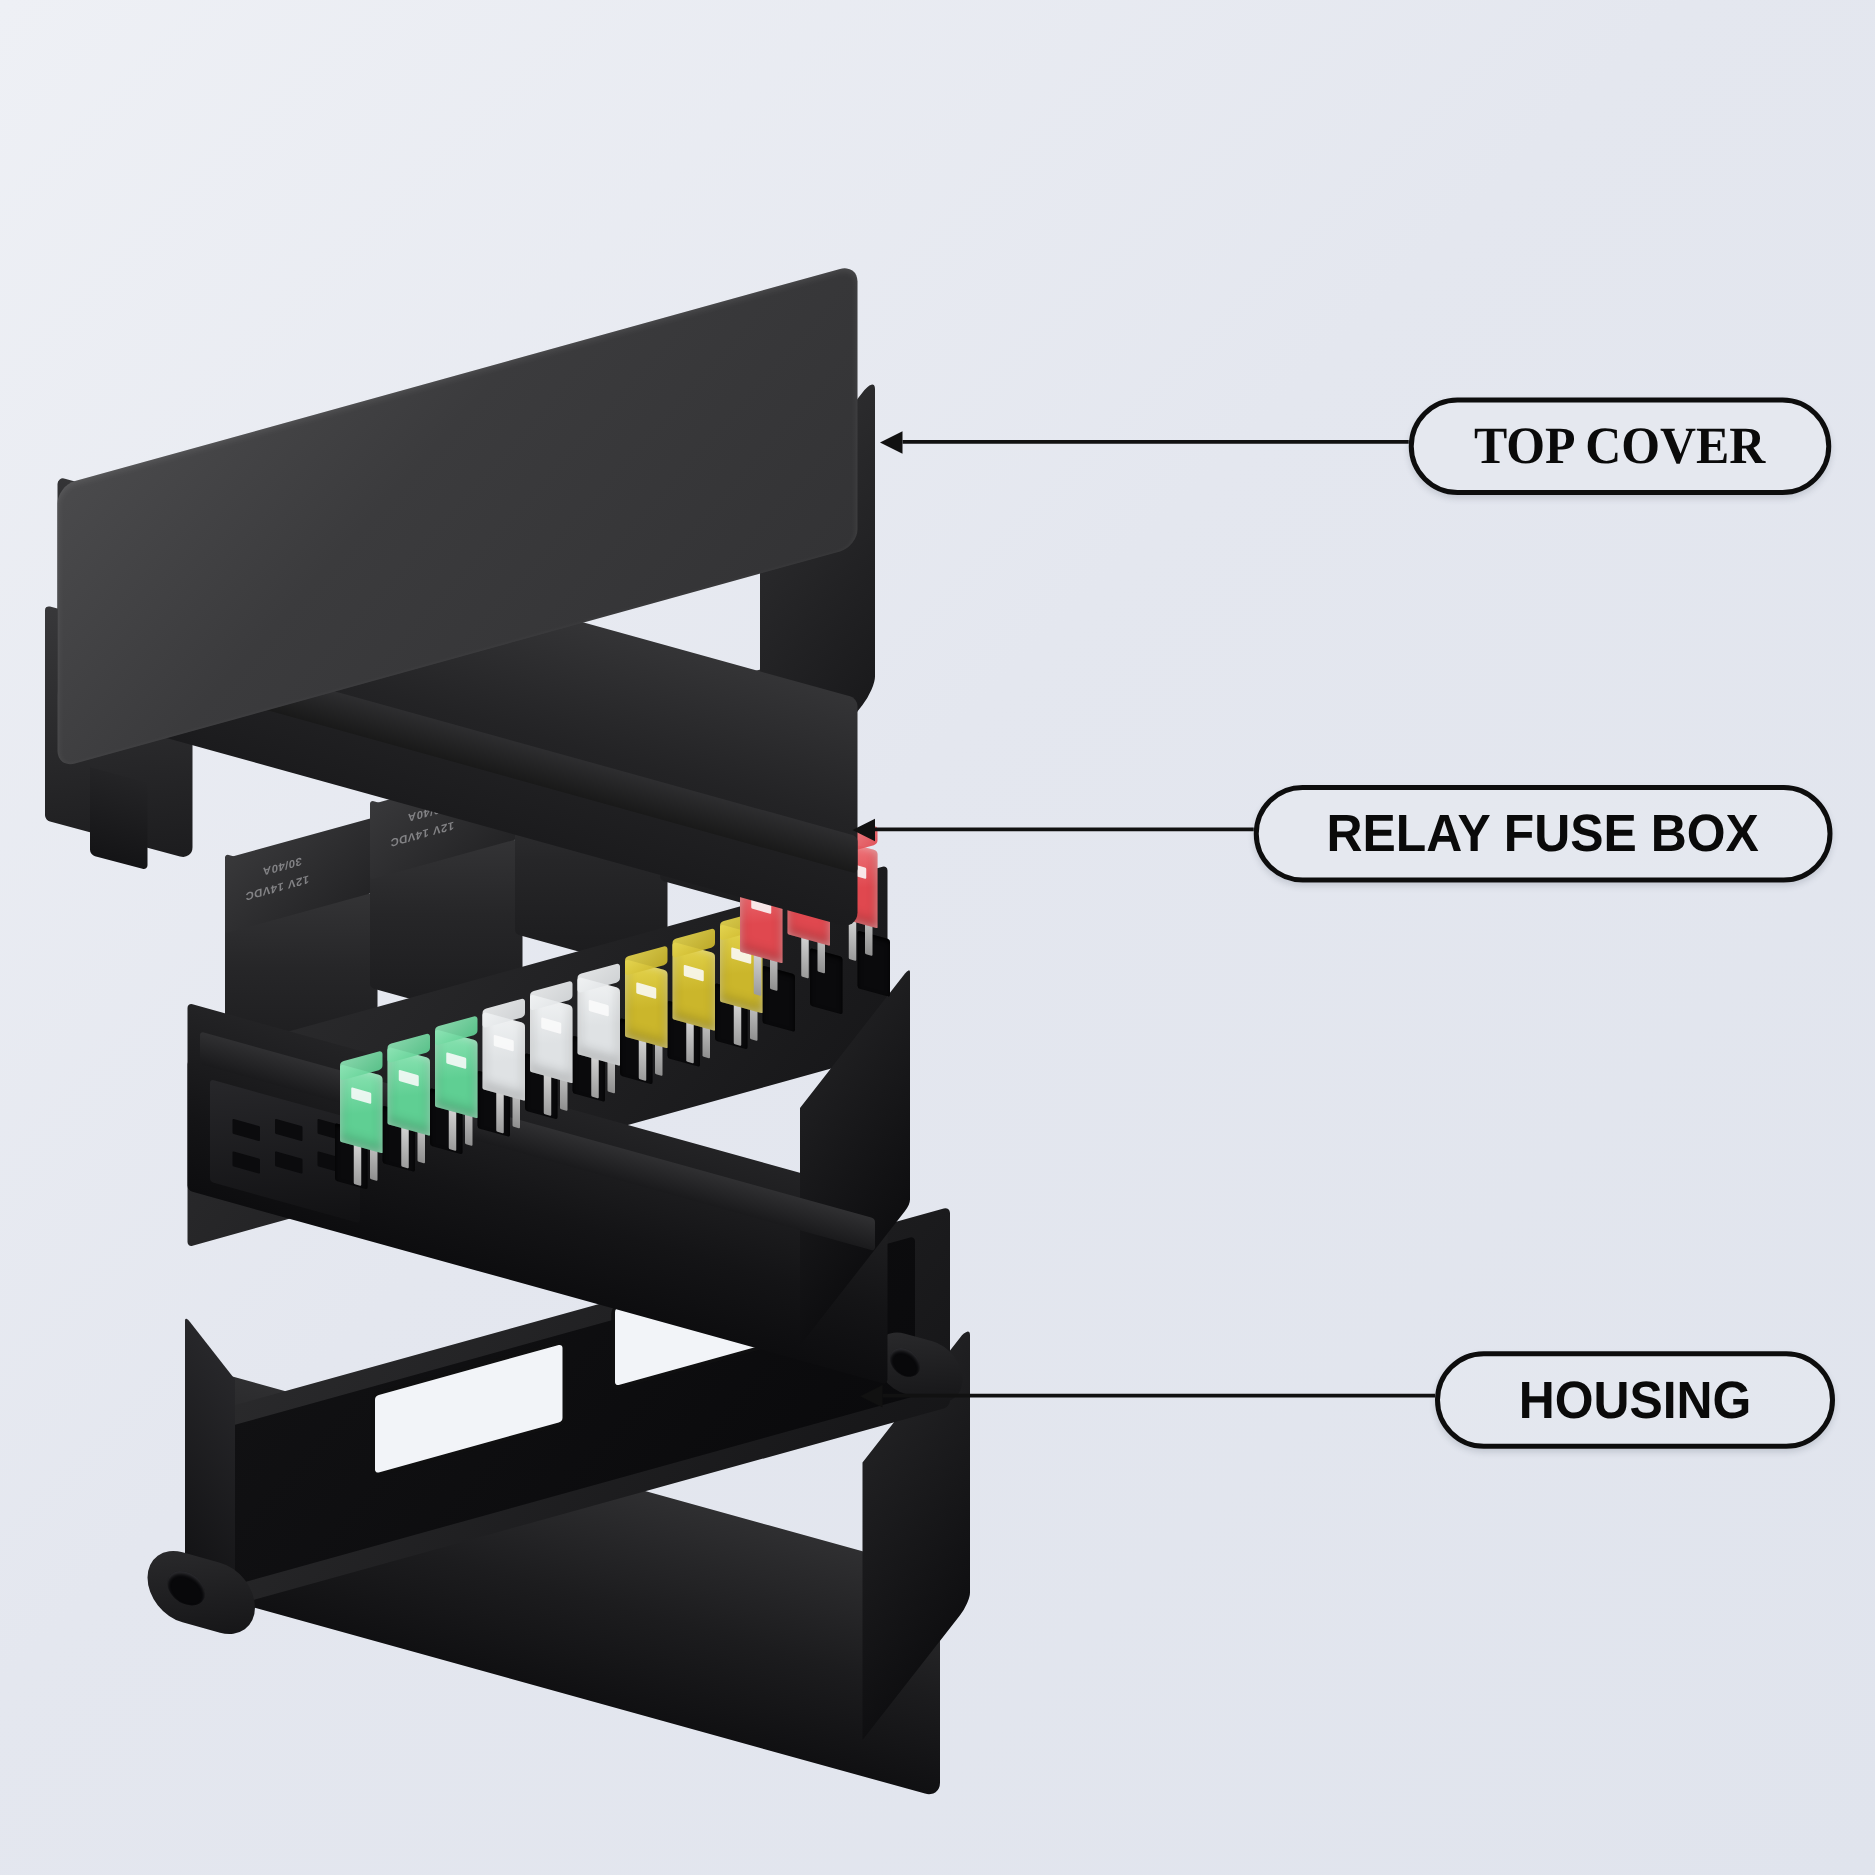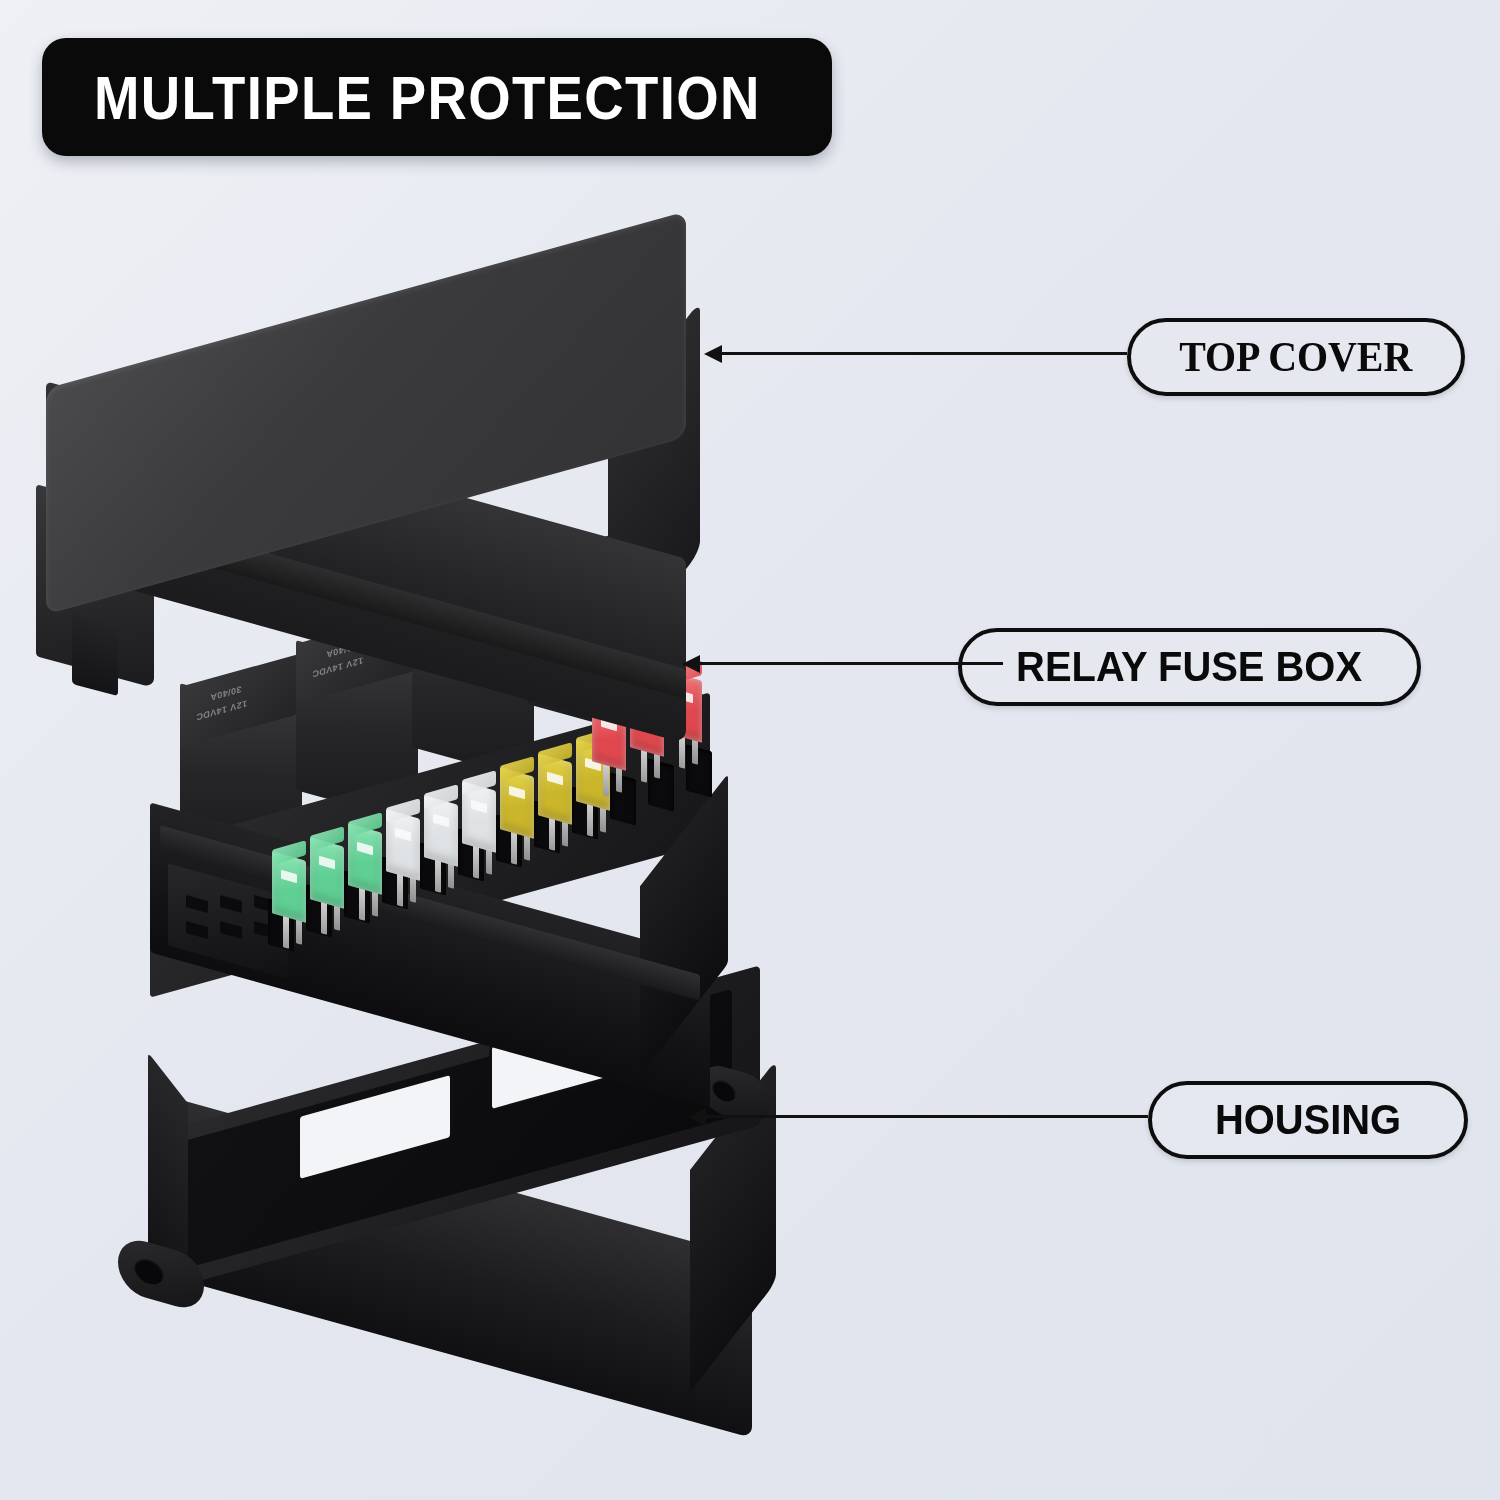--- a/index.html
+++ b/index.html
@@ -398,31 +398,28 @@
       <div class="face cover-clip2"></div>
       <div class="face cover-clip3"></div>
       <div class="face cover-right"></div>
       <div class="face cover-front"></div>
       <div class="face cover-lip"></div>
       <div class="face cover-top"></div>
     </div>
 
   </div>
 
-  <div class="header-badge">
-    <div class="t">MULTIPLE PROTECTION</div>
-  </div>
 
   <div id="callouts">
       <div class="pill" style="left: 1127px; top: 318px; width: 330px; height: 70px; font-family: Liberation Serif, serif;">
         <span style="font-size: 42px;">TOP COVER</span>
       </div>
       <div class="lead" style="left: 722px; top: 352px; width: 405px;"></div>
       <div class="arrowhead" style="left: 704px; top: 345px;"></div>
-      <div class="pill" style="left: 958px; top: 628px; width: 455px; height: 70px;">
+      <div class="pill" style="left: 1003px; top: 628px; width: 455px; height: 70px;">
         <span style="font-size: 42px;">RELAY FUSE BOX</span>
       </div>
       <div class="lead" style="left: 700px; top: 662px; width: 303px;"></div>
       <div class="arrowhead" style="left: 682px; top: 655px;"></div>
       <div class="pill" style="left: 1148px; top: 1081px; width: 312px; height: 70px;">
         <span style="font-size: 42px;">HOUSING</span>
       </div>
       <div class="lead" style="left: 706px; top: 1115px; width: 442px;"></div>
       <div class="arrowhead" style="left: 688px; top: 1108px;"></div>
     </div>

